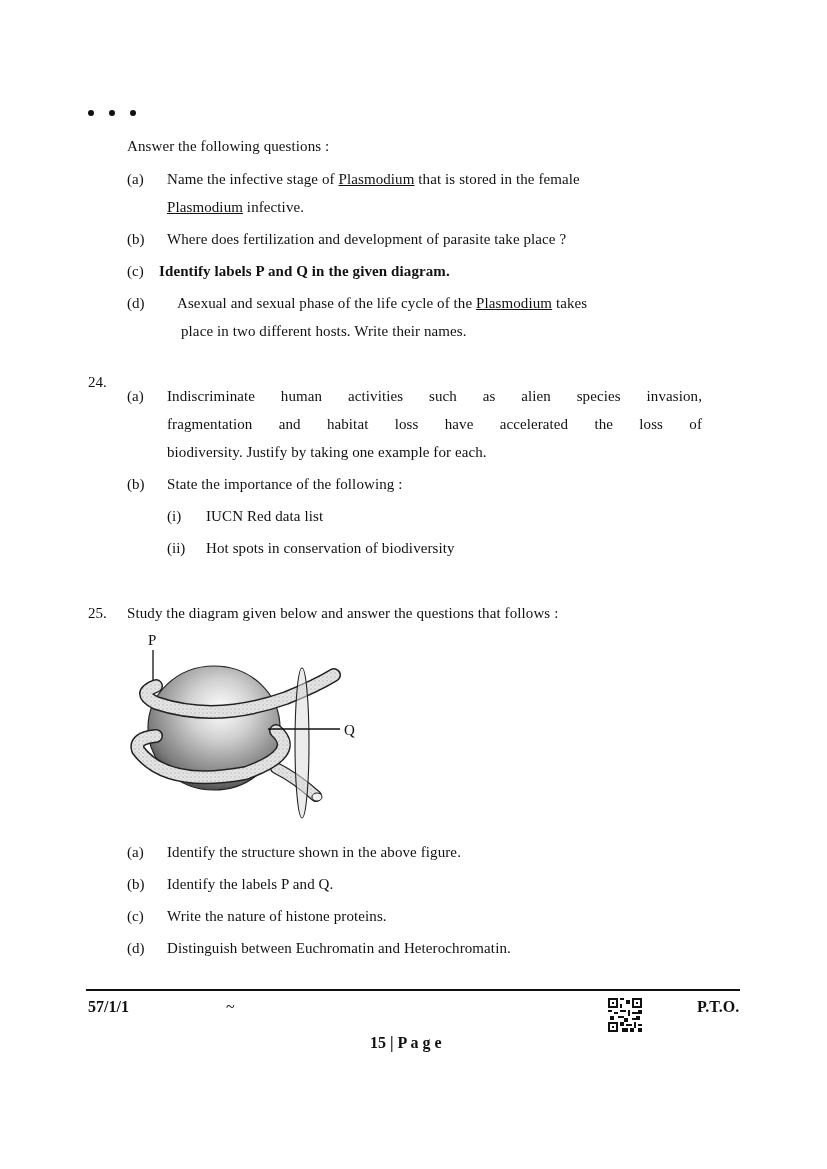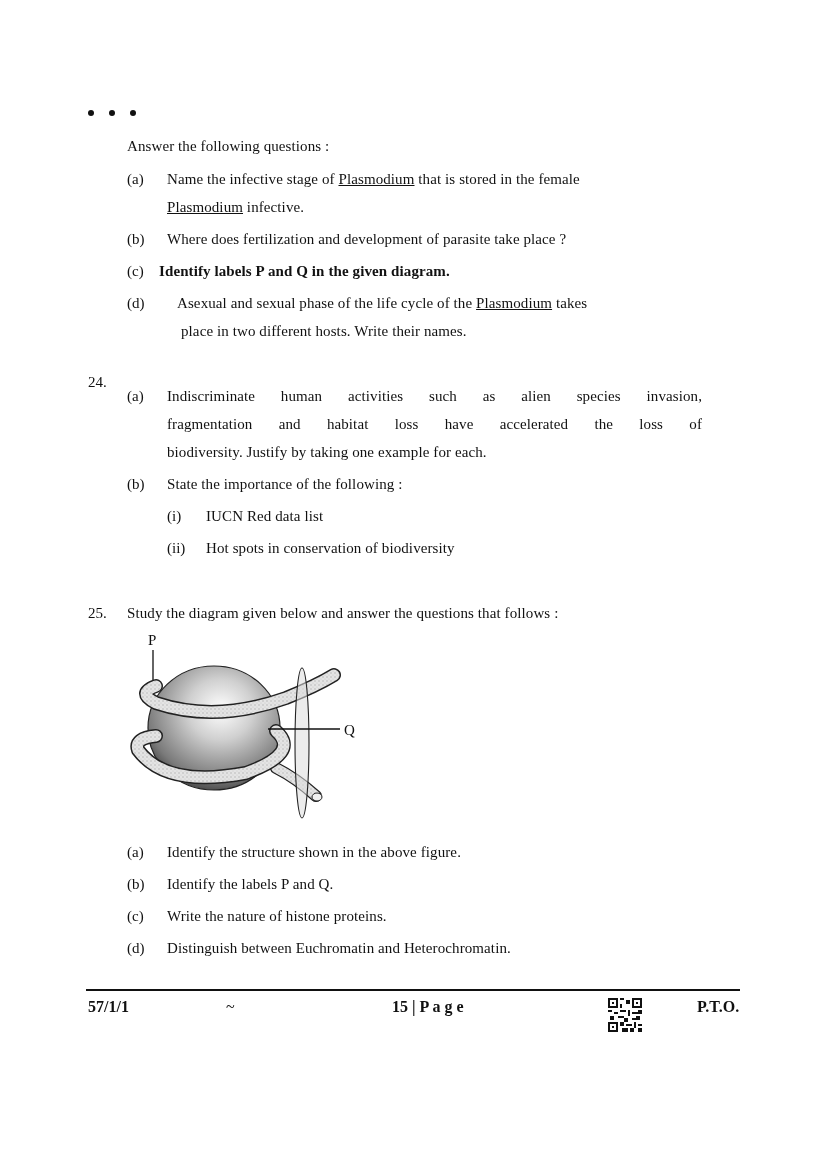--- a/index.html
+++ b/index.html
@@ -118,21 +118,21 @@
 
   <div class="lbl" style="left:127px; top:906px;">(c)</div>
   <div class="abs txt" style="left:167px; top:906px;">Write the nature of histone proteins.</div>
 
   <div class="lbl" style="left:127px; top:938px;">(d)</div>
   <div class="abs txt" style="left:167px; top:938px;">Distinguish between Euchromatin and Heterochromatin.</div>
 
   <div class="footer-rule"></div>
   <div class="footer" style="left:88px;">57/1/1</div>
   <div class="footer" style="left:226px; font-weight:normal;">~</div>
-  <div class="footer" style="left:392px;">15 | P a g e</div>
+  <div class="footer" style="left:370px;margin-top:36px;">15 | P a g e</div>
   <div class="qr">
     <svg width="34" height="34" viewBox="0 0 17 17" shape-rendering="crispEdges">
       <rect width="17" height="17" fill="#fff"></rect>
       <rect x="0" y="0" width="5" height="5" fill="#111"></rect>
         <rect x="1" y="1" width="3" height="3" fill="#fff"></rect>
         <rect x="2" y="2" width="1" height="1" fill="#111"></rect>
       <rect x="12" y="0" width="5" height="5" fill="#111"></rect>
         <rect x="13" y="1" width="3" height="3" fill="#fff"></rect>
         <rect x="14" y="2" width="1" height="1" fill="#111"></rect>
       <rect x="0" y="12" width="5" height="5" fill="#111"></rect>

